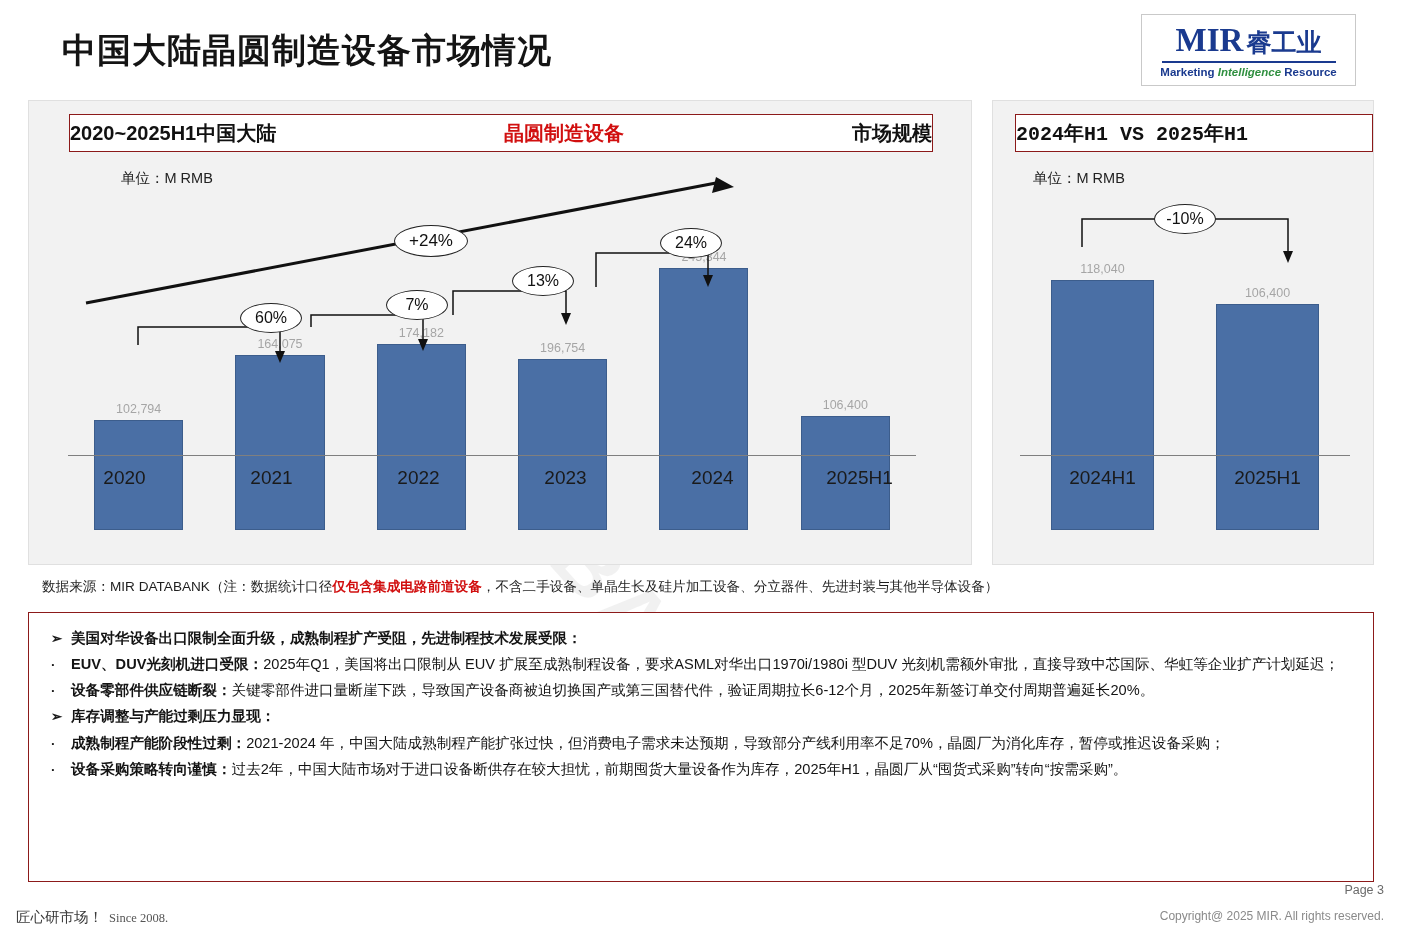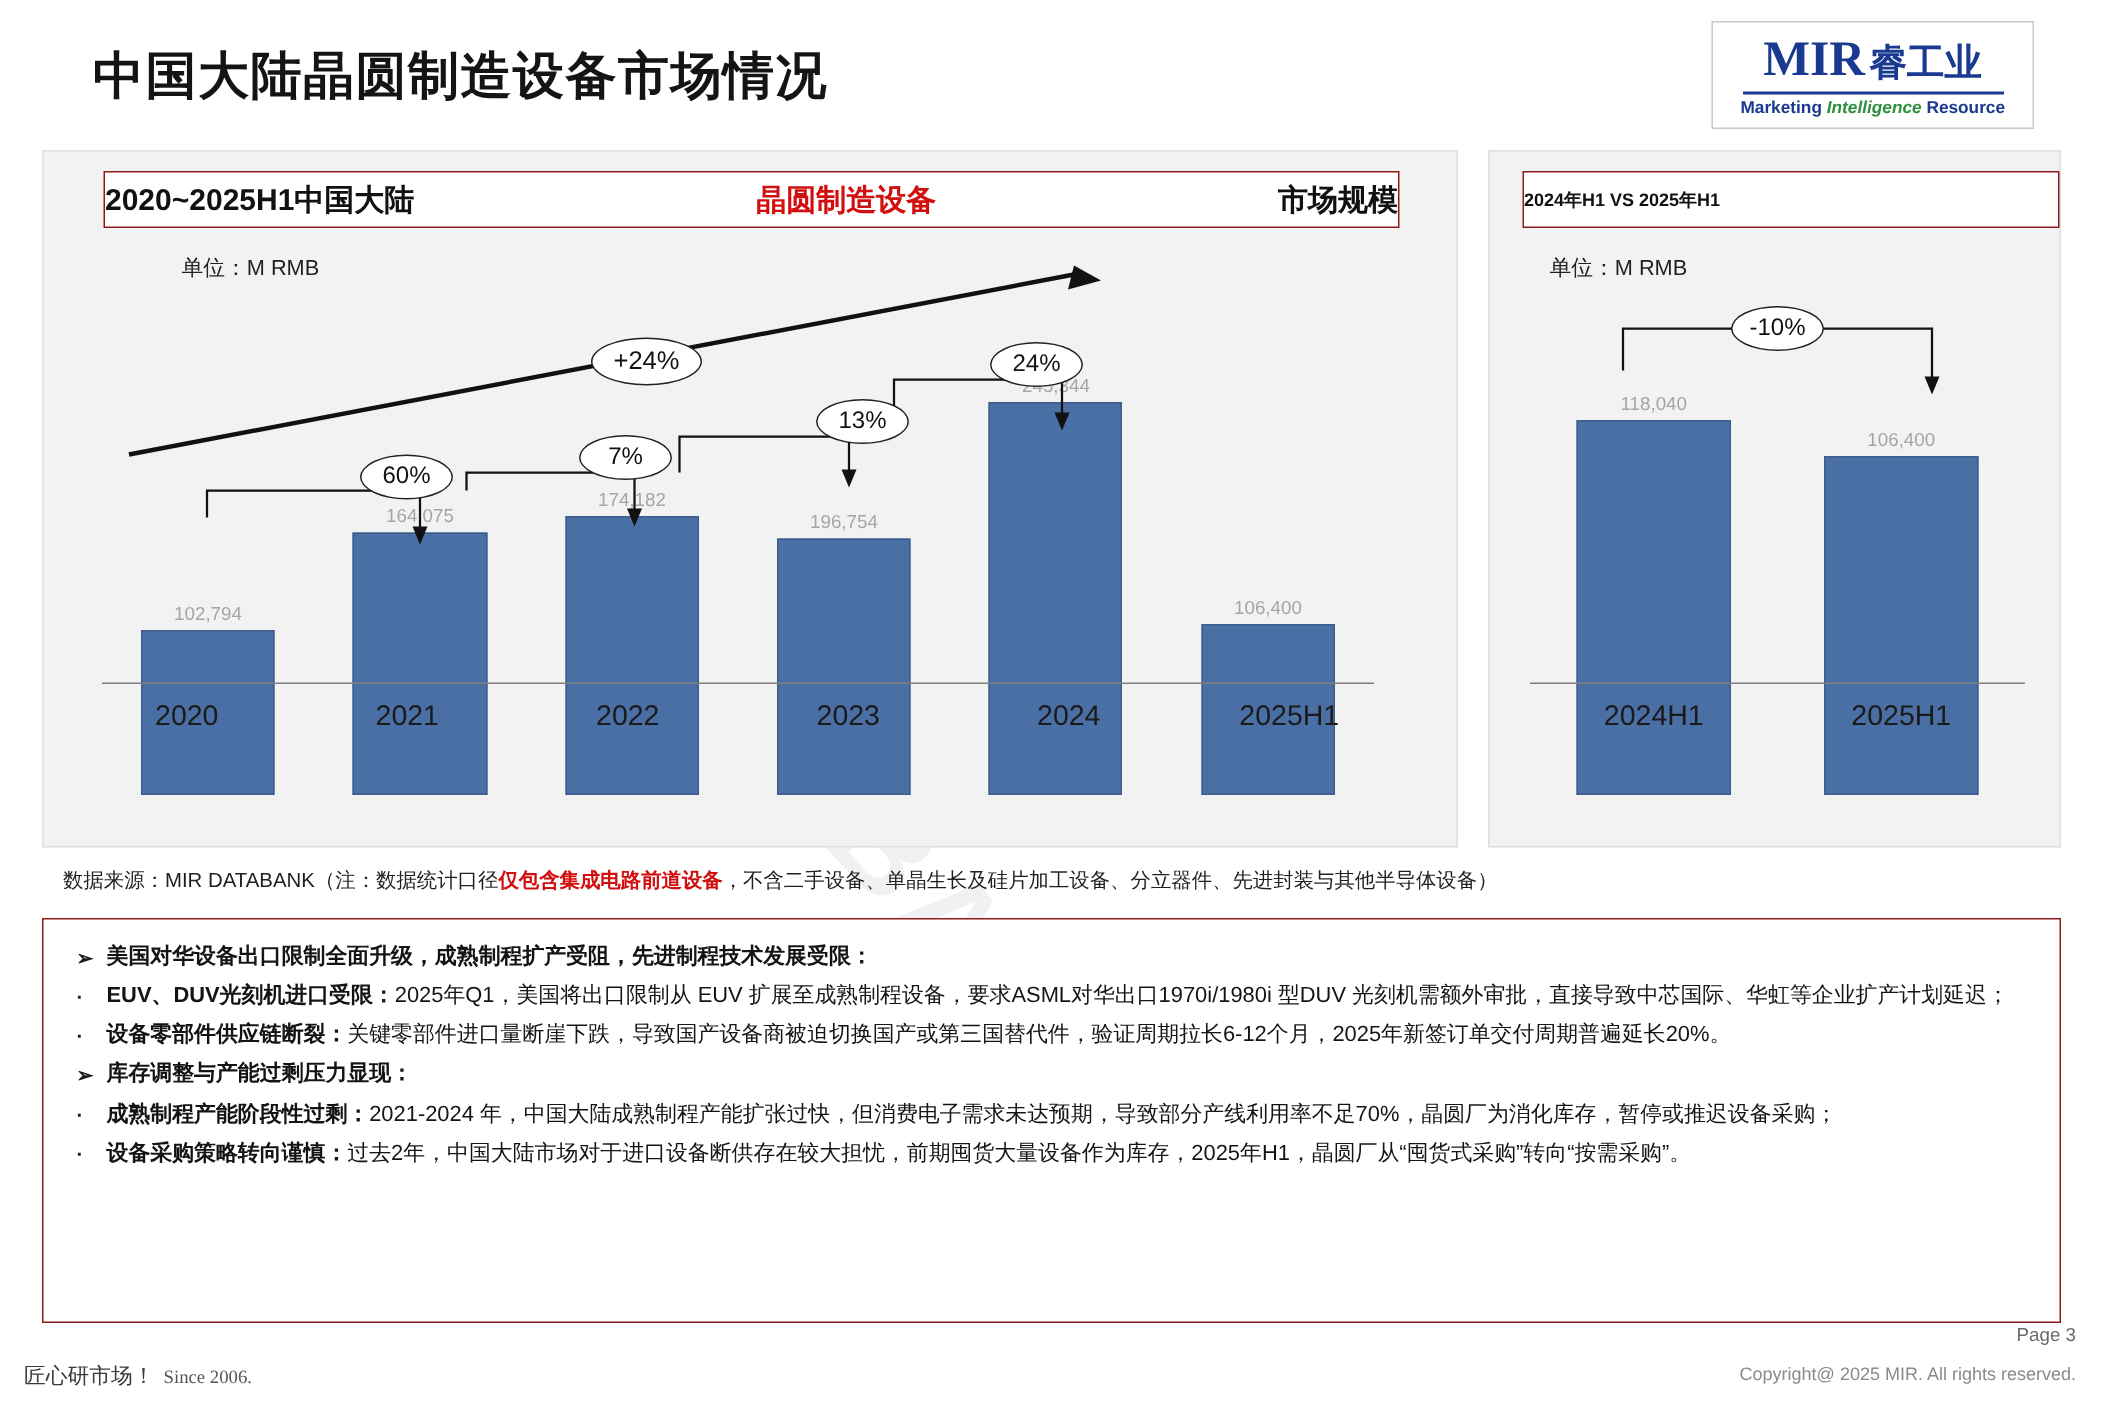--- a/index.html
+++ b/index.html
@@ -71,21 +71,21 @@
   .panel-title {
     position: absolute;
     background: #ffffff;
     border: 1.6px solid #8c1a1a;
     text-align: center;
     font-weight: 700;
     color: #111;
     display: flex; align-items: center; justify-content: space-between;
   }
   #title-left  { left: 40px;  top: 13px; width: 864px; height: 38px; font-size: 20px; }
-  #title-right { left: 22px;  top: 13px; width: 358px; height: 38px; font-size: 12px; }
+  #title-right { left: 22px;  top: 13px; width: 358px; height: 38px; font-size: 20px; font-family: Liberation Mono, monospace; }
   .hl-red { color: #d10f0f; }
 
   .unit-label {
     position: absolute;
     font-size: 14.5px;
     color: #222;
   }
 
   
   .chart {
@@ -312,21 +312,21 @@
 
     <path d="M385 140 L385 116 L498 116 L498 140" stroke="#111" stroke-width="1.5" fill="none"></path>
     <polygon points="493,138 503,138 498,150" fill="#111"></polygon>
 
     <path d="M528 112 L528 78 L640 78 L640 102" stroke="#111" stroke-width="1.5" fill="none"></path>
     <polygon points="635,100 645,100 640,112" fill="#111"></polygon>
   </svg>
 
   <div class="pill" style="left:172px; top:128px;">60%</div>
   <div class="pill" style="left:318px; top:115px;">7%</div>
-  <div class="pill" style="left:476px; top:91px;">13%</div>
+  <div class="pill" style="left:444px; top:91px;">13%</div>
   <div class="pill" style="left:592px; top:53px;">24%</div>
   <div class="pill big" style="left:326px; top:50px;">+24%</div>
 </div>
 
 <div class="panel" id="panel-right">
   <div class="panel-title" id="title-right">2024年H1 VS 2025年H1</div>
   <div class="unit-label" style="left:40px; top:68px;">单位：M RMB</div>
 </div>
 
 <div class="chart" id="chart-right">
@@ -380,16 +380,16 @@
       <div class="b-mark">·</div>
       <div class="b-text"><b>成熟制程产能阶段性过剩：</b>2021-2024 年，中国大陆成熟制程产能扩张过快，但消费电子需求未达预期，导致部分产线利用率不足70%，晶圆厂为消化库存，暂停或推迟设备采购；</div>
     </div>
     <div class="b-row">
       <div class="b-mark">·</div>
       <div class="b-text"><b>设备采购策略转向谨慎：</b>过去2年，中国大陆市场对于进口设备断供存在较大担忧，前期囤货大量设备作为库存，2025年H1，晶圆厂从“囤货式采购”转向“按需采购”。</div>
     </div>
   </div>
 
 <div class="footer-left">
-  <span>匠心研市场！</span><span class="since">Since 2006.</span>
+  <span>匠心研市场！</span><span class="since">Since 2008.</span>
 </div>
 <div class="page-num">Page 3</div>
 <div class="copyright">Copyright@ 2025 MIR. All rights reserved.</div>
 
 </body></html>

